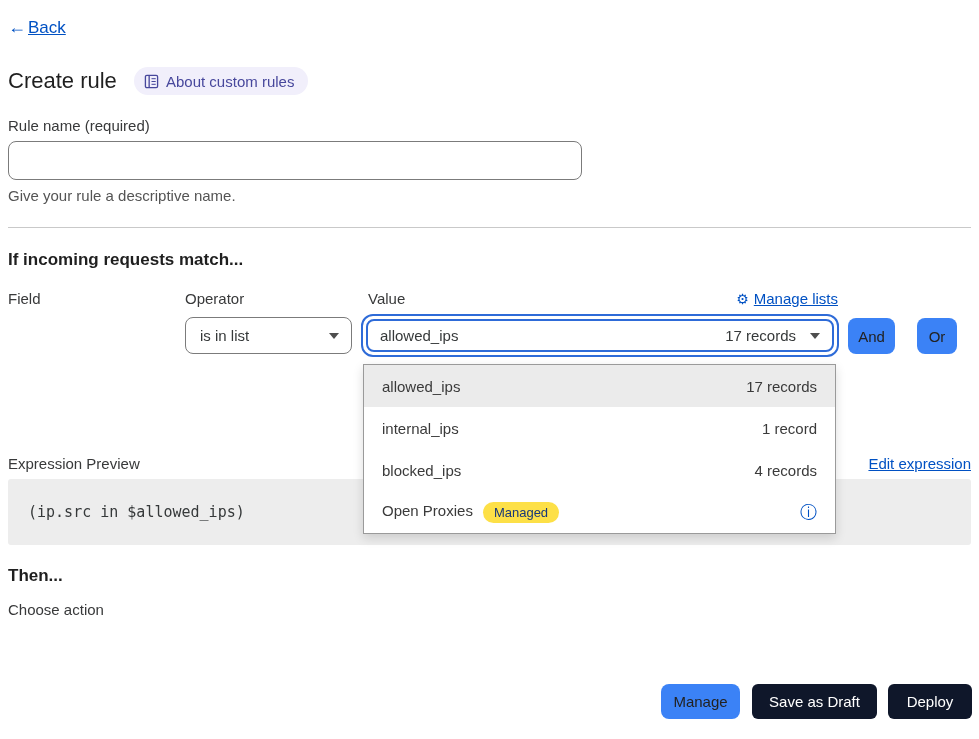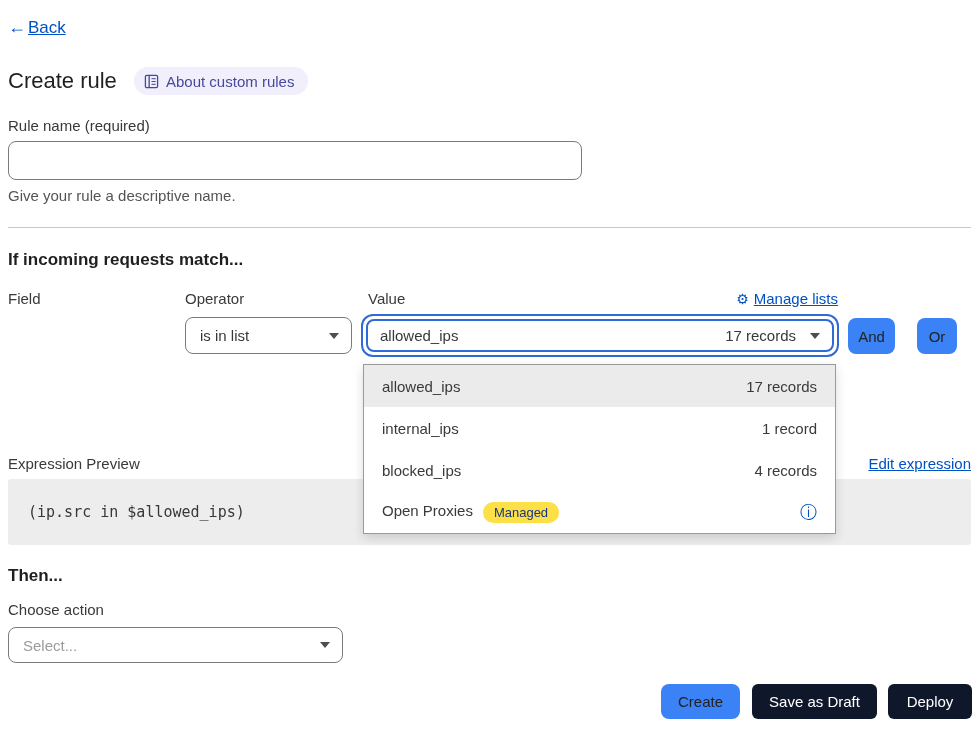--- a/index.html
+++ b/index.html
@@ -205,22 +205,18 @@
   </div>
 
   <div class="abs field-label" style="left:8px; top:455px;">Expression Preview</div>
   <a class="abs link" style="top:455px; right:8px;">Edit expression</a>
   <div class="abs code-block">
     <span class="code-text">(ip.src in $allowed_ips)</span>
   </div>
 
   <div class="abs section-heading" style="left:8px; top:566px;">Then...</div>
   <div class="abs field-label" style="left:8px; top:601px;">Choose action</div>
-  <div class="abs select" style="left:8px; top:627px; width:335px; height:36px;">
-    <span class="placeholder">Select...</span>
-    <span class="chevron"></span>
-  </div>
-
-  <button class="abs gray-btn" style="left:661px; top:684px; width:79px; height:35px;">Create</button>
+
+  <button class="abs gray-btn" style="left:661px; top:684px; width:79px; height:35px;">Manage</button>
   <button class="abs blue-btn" style="left:752px; top:684px; width:125px; height:35px;">Save as Draft</button>
   <button class="abs blue-btn" style="left:888px; top:684px; width:84px; height:35px;">Deploy</button>
 
 </div>
 
 </body></html>

